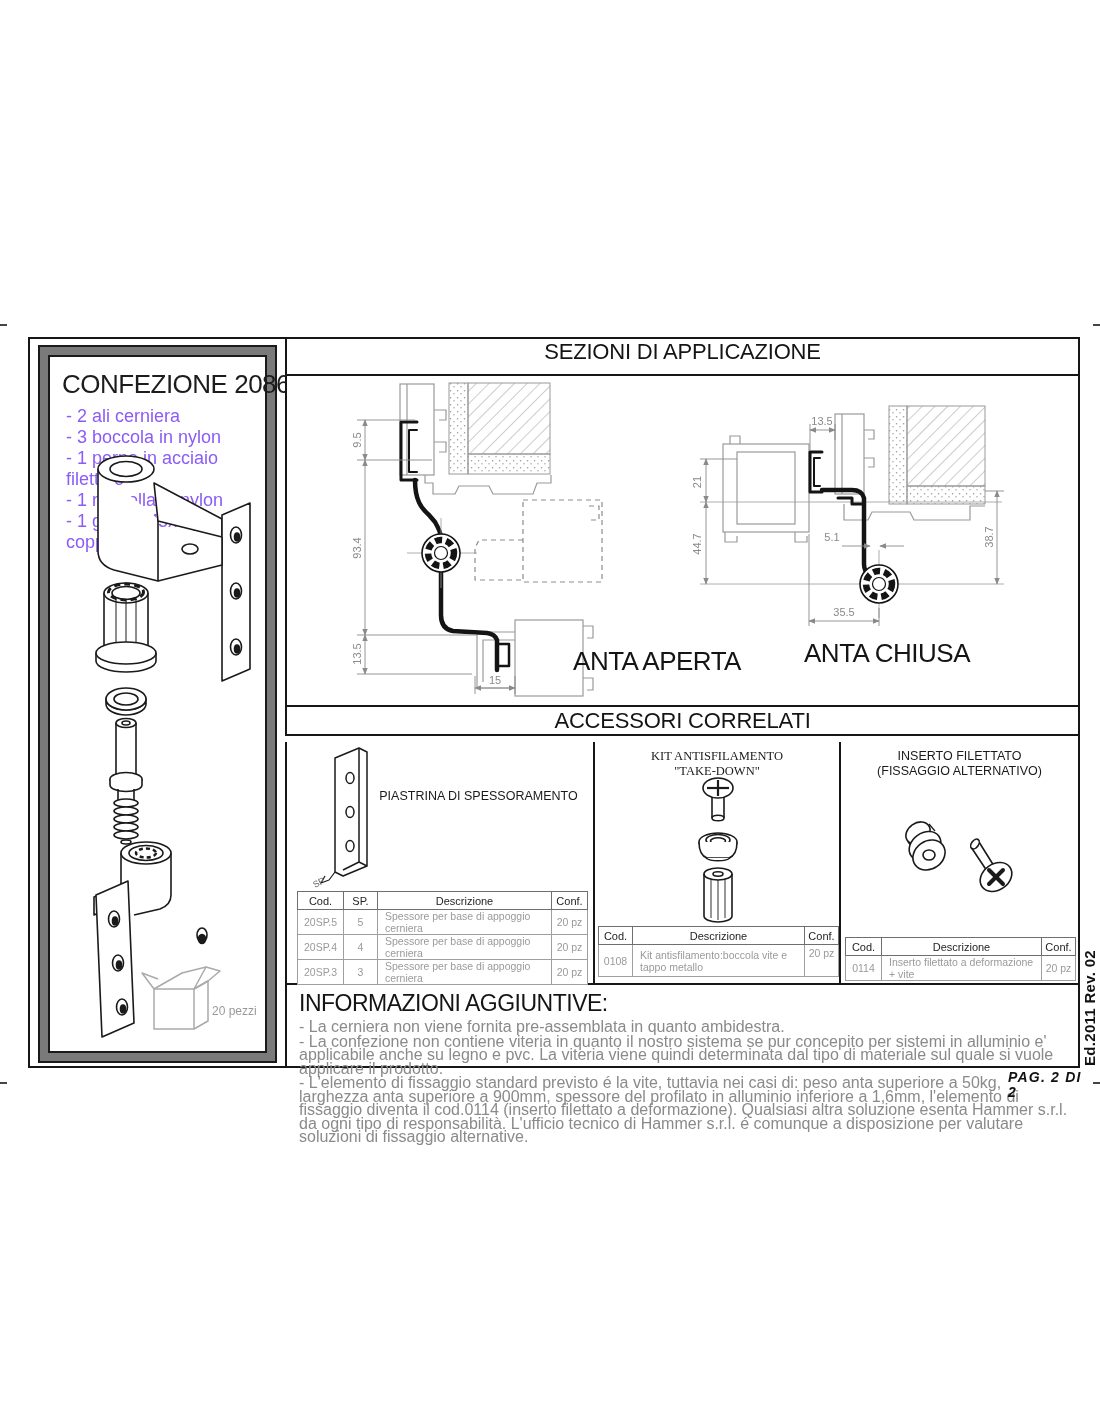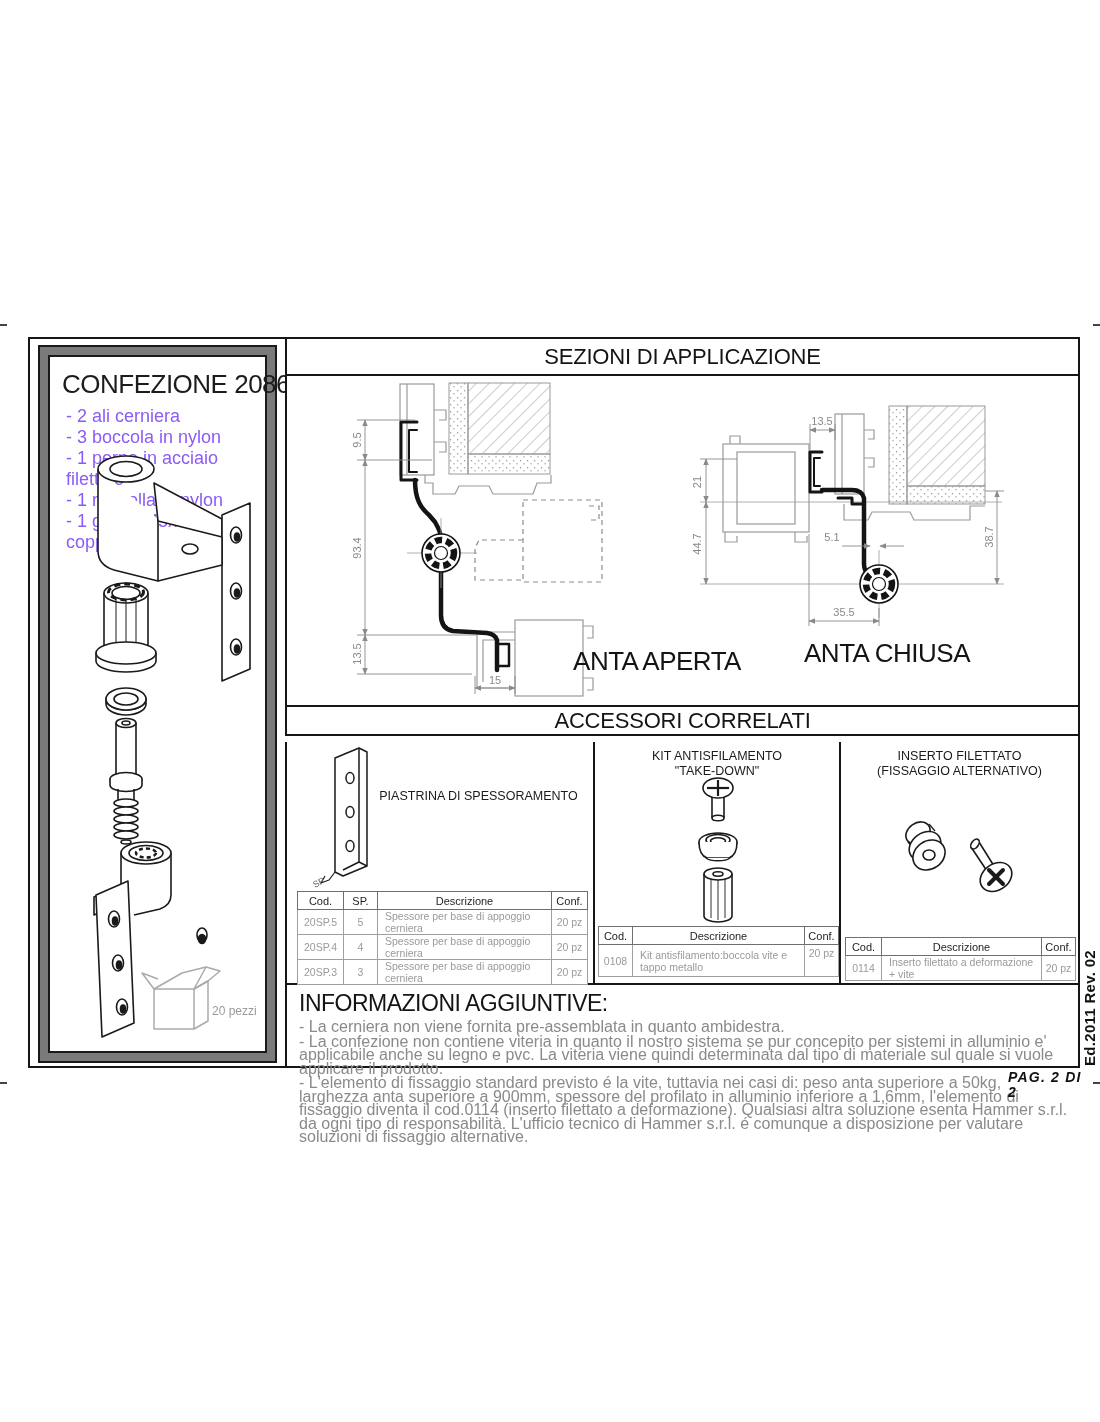--- a/index.html
+++ b/index.html
@@ -14,37 +14,37 @@
   .left-panel { position:absolute; left:8px; top:6px; width:239px; height:718px; border:2px solid #1a1a1a; }
   .lp-mid { width:100%; height:100%; border:8px solid #7a7a7a; }
   .lp-inner { width:100%; height:100%; border:2px solid #1a1a1a; background:#fff; position:relative; }
   .lp-title { margin:12px 0 6px 12px; font-size:26px; letter-spacing:-0.5px; color:#1c1c1c; white-space:nowrap; }
   .lp-list { margin-left:16px; list-style:none; }
   .lp-list li { font-size:18px; line-height:21px; color:#8b5cf6; }
   .lp-svg { position:absolute; left:4px; top:66px; }
 
   
   .band { position:absolute; background:#fff; border-left:2px solid #161616; }
-  .sez-header { left:255px; top:0; width:793px; height:37px; border-bottom:2px solid #161616; display:flex; align-items:center; justify-content:center; }
+  .sez-header { left:255px; top:0; width:793px; height:37px; border-bottom:2px solid #161616; display:flex; align-items:flex-start; justify-content:center; }
   .band-title { font-size:22px; letter-spacing:-0.2px; color:#141414; }
   .sez-body { left:255px; top:37px; width:793px; height:331px; border-bottom:2px solid #161616; }
   .acc-header { left:255px; top:368px; width:793px; height:29px; border-bottom:2px solid #161616; display:flex; align-items:center; justify-content:center; }
   .acc-body { left:255px; top:403px; width:793px; height:243px; border-bottom:2px solid #161616; display:flex; }
   .info-band { left:255px; top:646px; width:793px; height:81px; padding:3px 10px 7px 12px; }
 
   .svg-aperta { position:absolute; left:50px; top:6px; }
   .svg-chiusa { position:absolute; left:405px; top:18px; }
 
   .acc-panel { position:relative; height:100%; }
   .acc-panel.p1 { width:308px; border-right:2px solid #161616; }
   .acc-panel.p2 { width:246px; border-right:2px solid #161616; }
   .acc-panel.p3 { width:237px; }
   .acc-title { position:absolute; text-align:center; font-size:12.5px; color:#1a1a1a; line-height:15px; }
   .p1 .acc-title { left:84px; top:8px; width:215px;margin-top:39px; }
-  .p2 .acc-title { left:0; top:7px; width:100%; }
+  .p2 .acc-title { left:0; top:7px; width:100%;font-family:Liberation Serif, serif; }
   .p3 .acc-title { left:0; top:7px; width:100%; }
 
   table.acc-table { border-collapse:collapse; position:absolute; table-layout:fixed; background:#fff; }
   .acc-table th { border:1px solid #6f6f6f; font-weight:400; font-size:11px; color:#1e1e1e; height:18px; padding:0 2px; }
   .acc-table td { border:1px solid #9f9f9f; font-size:10.5px; color:#9a9a9a; height:17px; padding:0 3px; text-align:center; }
   .acc-table td.desc { text-align:left; padding-left:7px; }
   .t1 { left:10px; top:149px; width:290px; }
   .t2 { left:3px; top:184px; width:240px; }
   .t3 { left:4px; top:195px; width:230px; }
 

